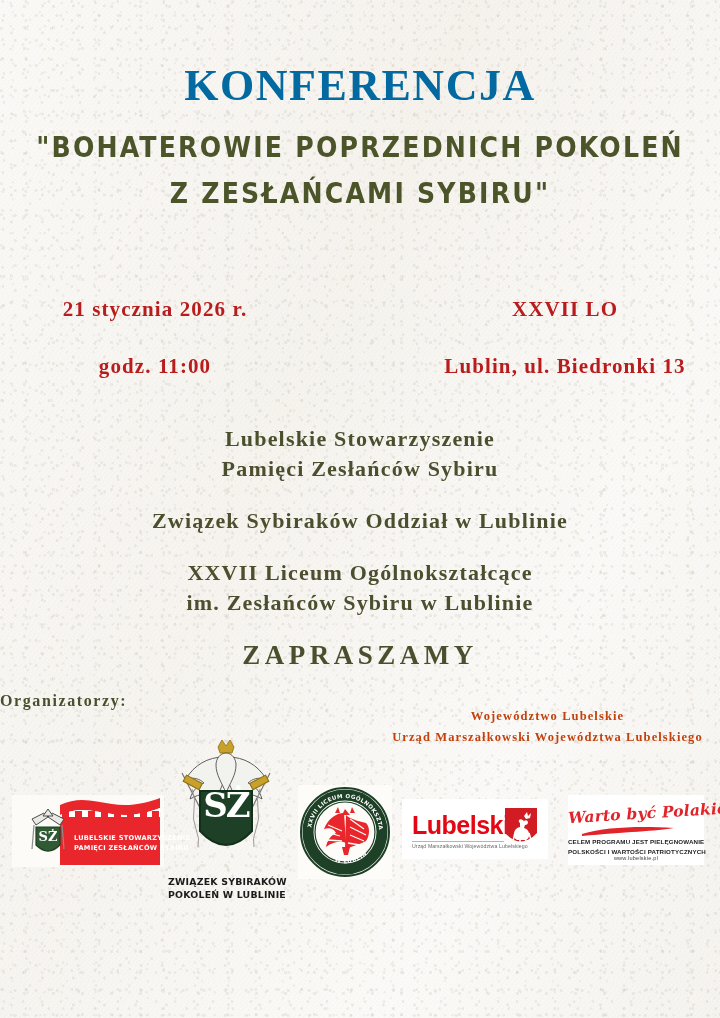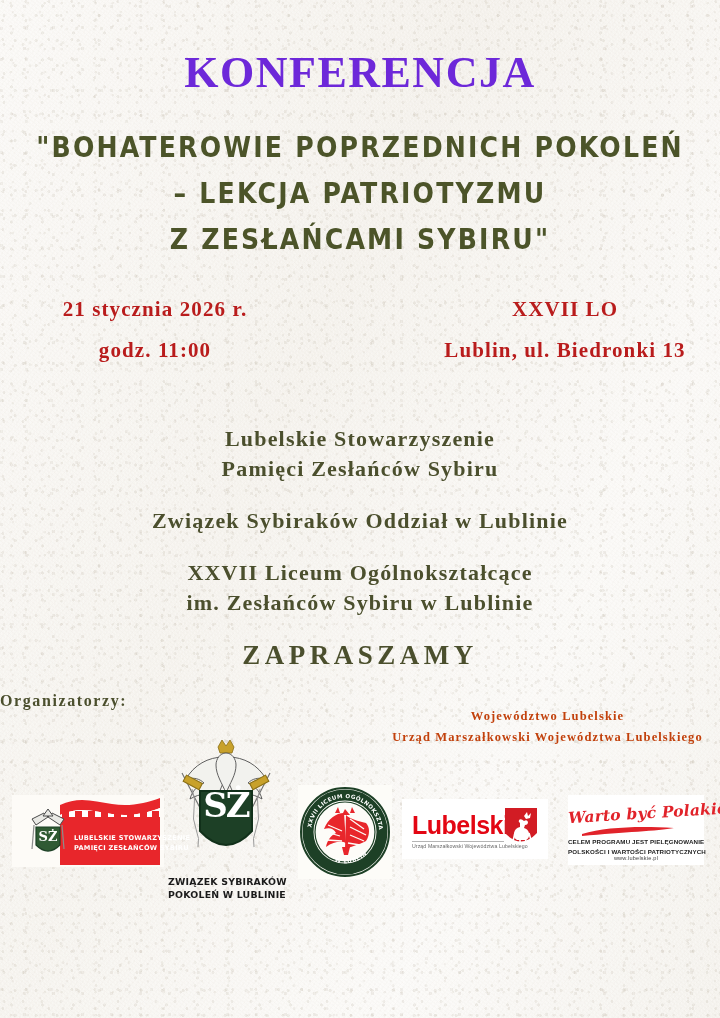--- a/index.html
+++ b/index.html
@@ -46,23 +46,23 @@
       repeating-linear-gradient(37deg, rgba(184,176,162,0.07) 0 1px, transparent 1px 3px),
       repeating-linear-gradient(-52deg, rgba(190,182,168,0.06) 0 1px, transparent 1px 4px),
       repeating-linear-gradient(78deg, rgba(255,255,255,0.30) 0 1px, transparent 1px 3px);
   }
 
   .content { position: absolute; inset: 0; }
 
   
   .main-title {
     position: absolute;
-    top: 51px; left: 0; right: 0;
-    text-align: center;
-    color: #6d28d9;
+    top: 64px; left: 0; right: 0;
+    text-align: center;
+    color: #0369a1;
     font-family: "Liberation Serif", serif;
     font-weight: bold;
     font-size: 44px;
     letter-spacing: 1.5px;
     line-height: 1;
   }
 
   .subtitle {
     position: absolute;
     top: 125px; left: 0; right: 0;
@@ -82,21 +82,21 @@
     top: 297px; left: 0; right: 0;
     display: flex;
     color: #b91c1c;
     font-family: "Liberation Serif", serif;
     font-weight: bold;
     font-size: 21px;
     letter-spacing: 1.1px;
   }
   .meta-col { flex: 1; text-align: center; }
   .meta-col .l1 { display: block; }
-  .meta-col .l2 { display: block; margin-top: 16px; }
+  .meta-col .l2 { display: block; margin-top: 32px; }
   .meta-left { padding-right: 60px; }
   .meta-right { padding-left: 40px; }
 
   .orgs {
     position: absolute;
     top: 424px; left: 0; right: 0;
     text-align: center;
     color: #4b4f2d;
     font-family: "Liberation Serif", serif;
     font-weight: bold;
@@ -253,21 +253,20 @@
 
 <div id="poster"></div>
 <div id="grain"></div>
 
 <div class="content">
 
   <div class="main-title">KONFERENCJA</div>
 
   <div class="subtitle">
     <span class="sline">"BOHATEROWIE POPRZEDNICH POKOLEŃ</span>
-    <span class="sline">– LEKCJA PATRIOTYZMU</span>
     <span class="sline">Z ZESŁAŃCAMI SYBIRU"</span>
   </div>
 
   <div class="meta">
     <div class="meta-col meta-left">
       <span class="l1">21 stycznia 2026 r.</span>
       <span class="l2">godz. 11:00</span>
     </div>
     <div class="meta-col meta-right">
       <span class="l1">XXVII LO</span>

